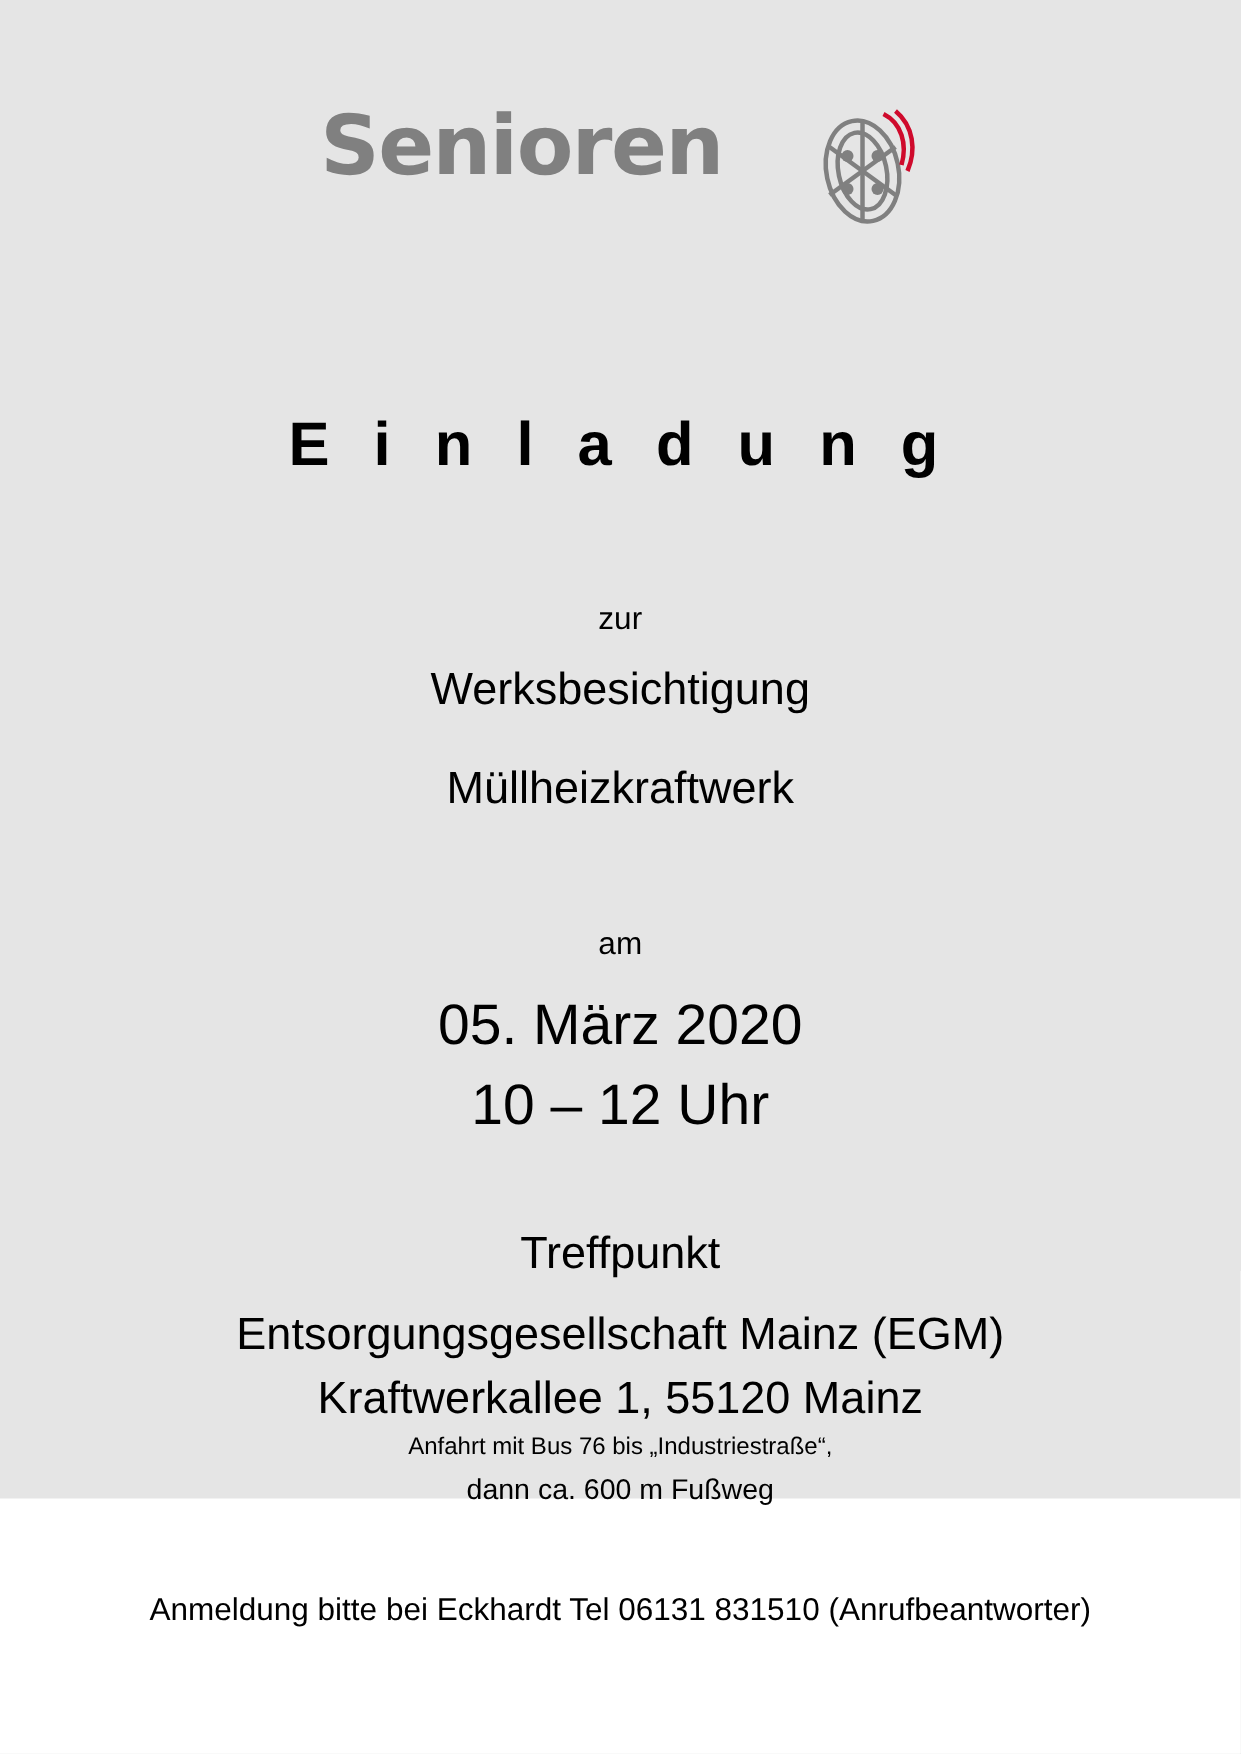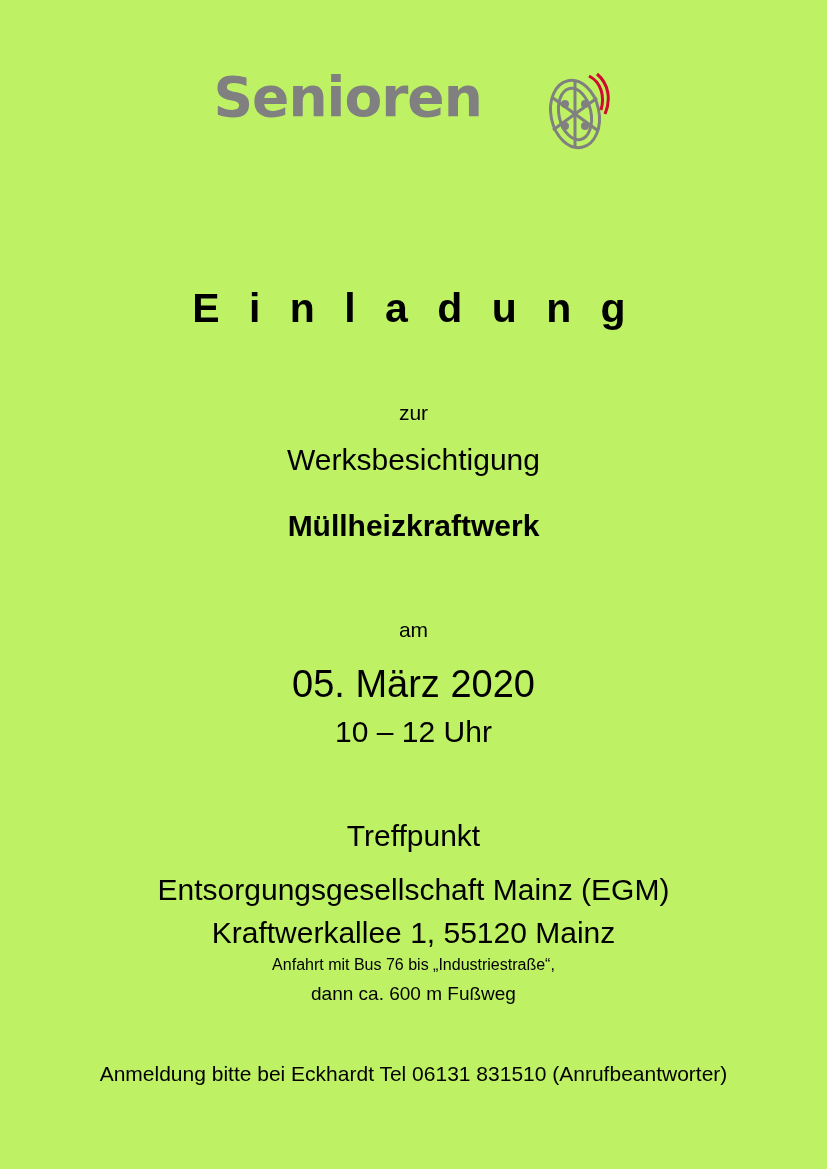--- a/index.html
+++ b/index.html
@@ -10,23 +10,23 @@
   body {
     width: 827px;
     height: 1169px;
     font-family: "Liberation Sans", sans-serif;
     color: #000000;
     overflow: hidden;
   }
   .page {
     position: relative;
     width: 827px;
-    height: 1169px;
+    height: 999px;
     box-sizing: border-box;
-    background: #bef264;
+    background: #e5e5e5;
   }
 
   
   .logo-block {
     position: absolute;
     top: 68px;
     left: 0;
     width: 827px;
     display: flex;
     justify-content: center;
@@ -92,21 +92,21 @@
     position: absolute;
     top: 0;
     left: 0;
     width: 827px;
     text-align: center;
   }
   .line { line-height: 1.22; }
 
   .title {
     position: absolute;
-    top: 283px;
+    top: 271px;
     width: 100%;
     font-size: 41px;
     font-weight: bold;
     letter-spacing: 9px;
     font-family: "Liberation Sans", sans-serif;
   }
   .zur {
     position: absolute;
     top: 400px;
     width: 100%;
@@ -116,39 +116,39 @@
     position: absolute;
     top: 442px;
     width: 100%;
     font-size: 30px;
   }
   .subject-2 {
     position: absolute;
     top: 508px;
     width: 100%;
     font-size: 30px;
-    font-weight: bold;
+    font-weight: normal;
   }
   .am {
     position: absolute;
     top: 617px;
     width: 100%;
     font-size: 21px;
   }
   .date {
     position: absolute;
     top: 661px;
     width: 100%;
     font-size: 38px;
   }
   .time {
     position: absolute;
     top: 714px;
     width: 100%;
-    font-size: 30px;
+    font-size: 38px;
   }
   .meet-label {
     position: absolute;
     top: 818px;
     width: 100%;
     font-size: 30px;
   }
   .venue-1 {
     position: absolute;
     top: 872px;

